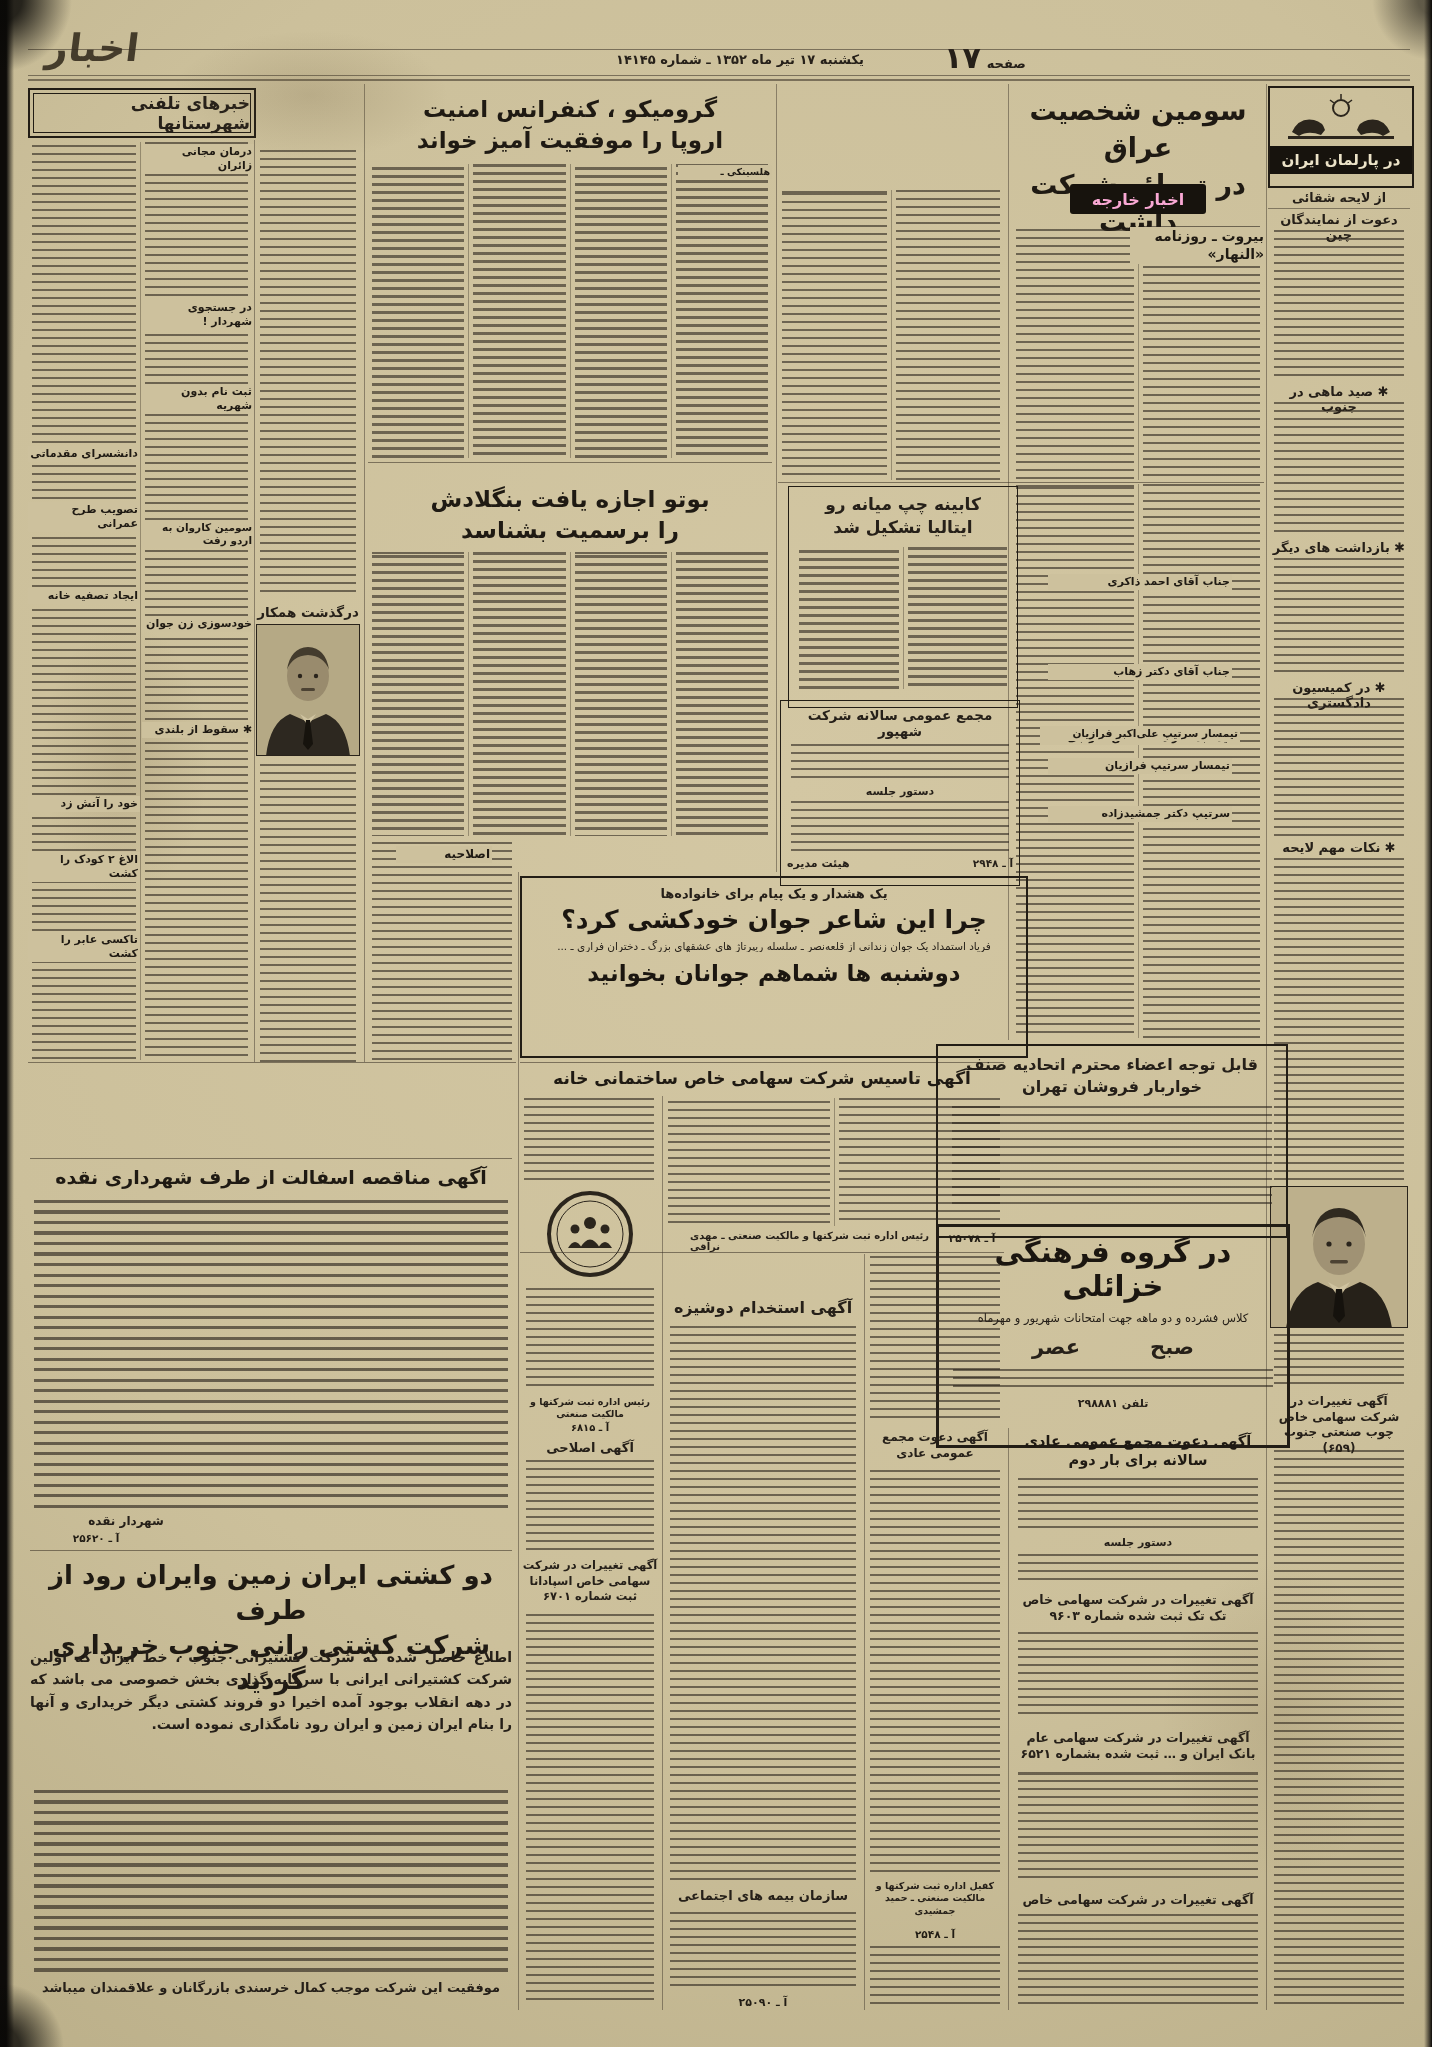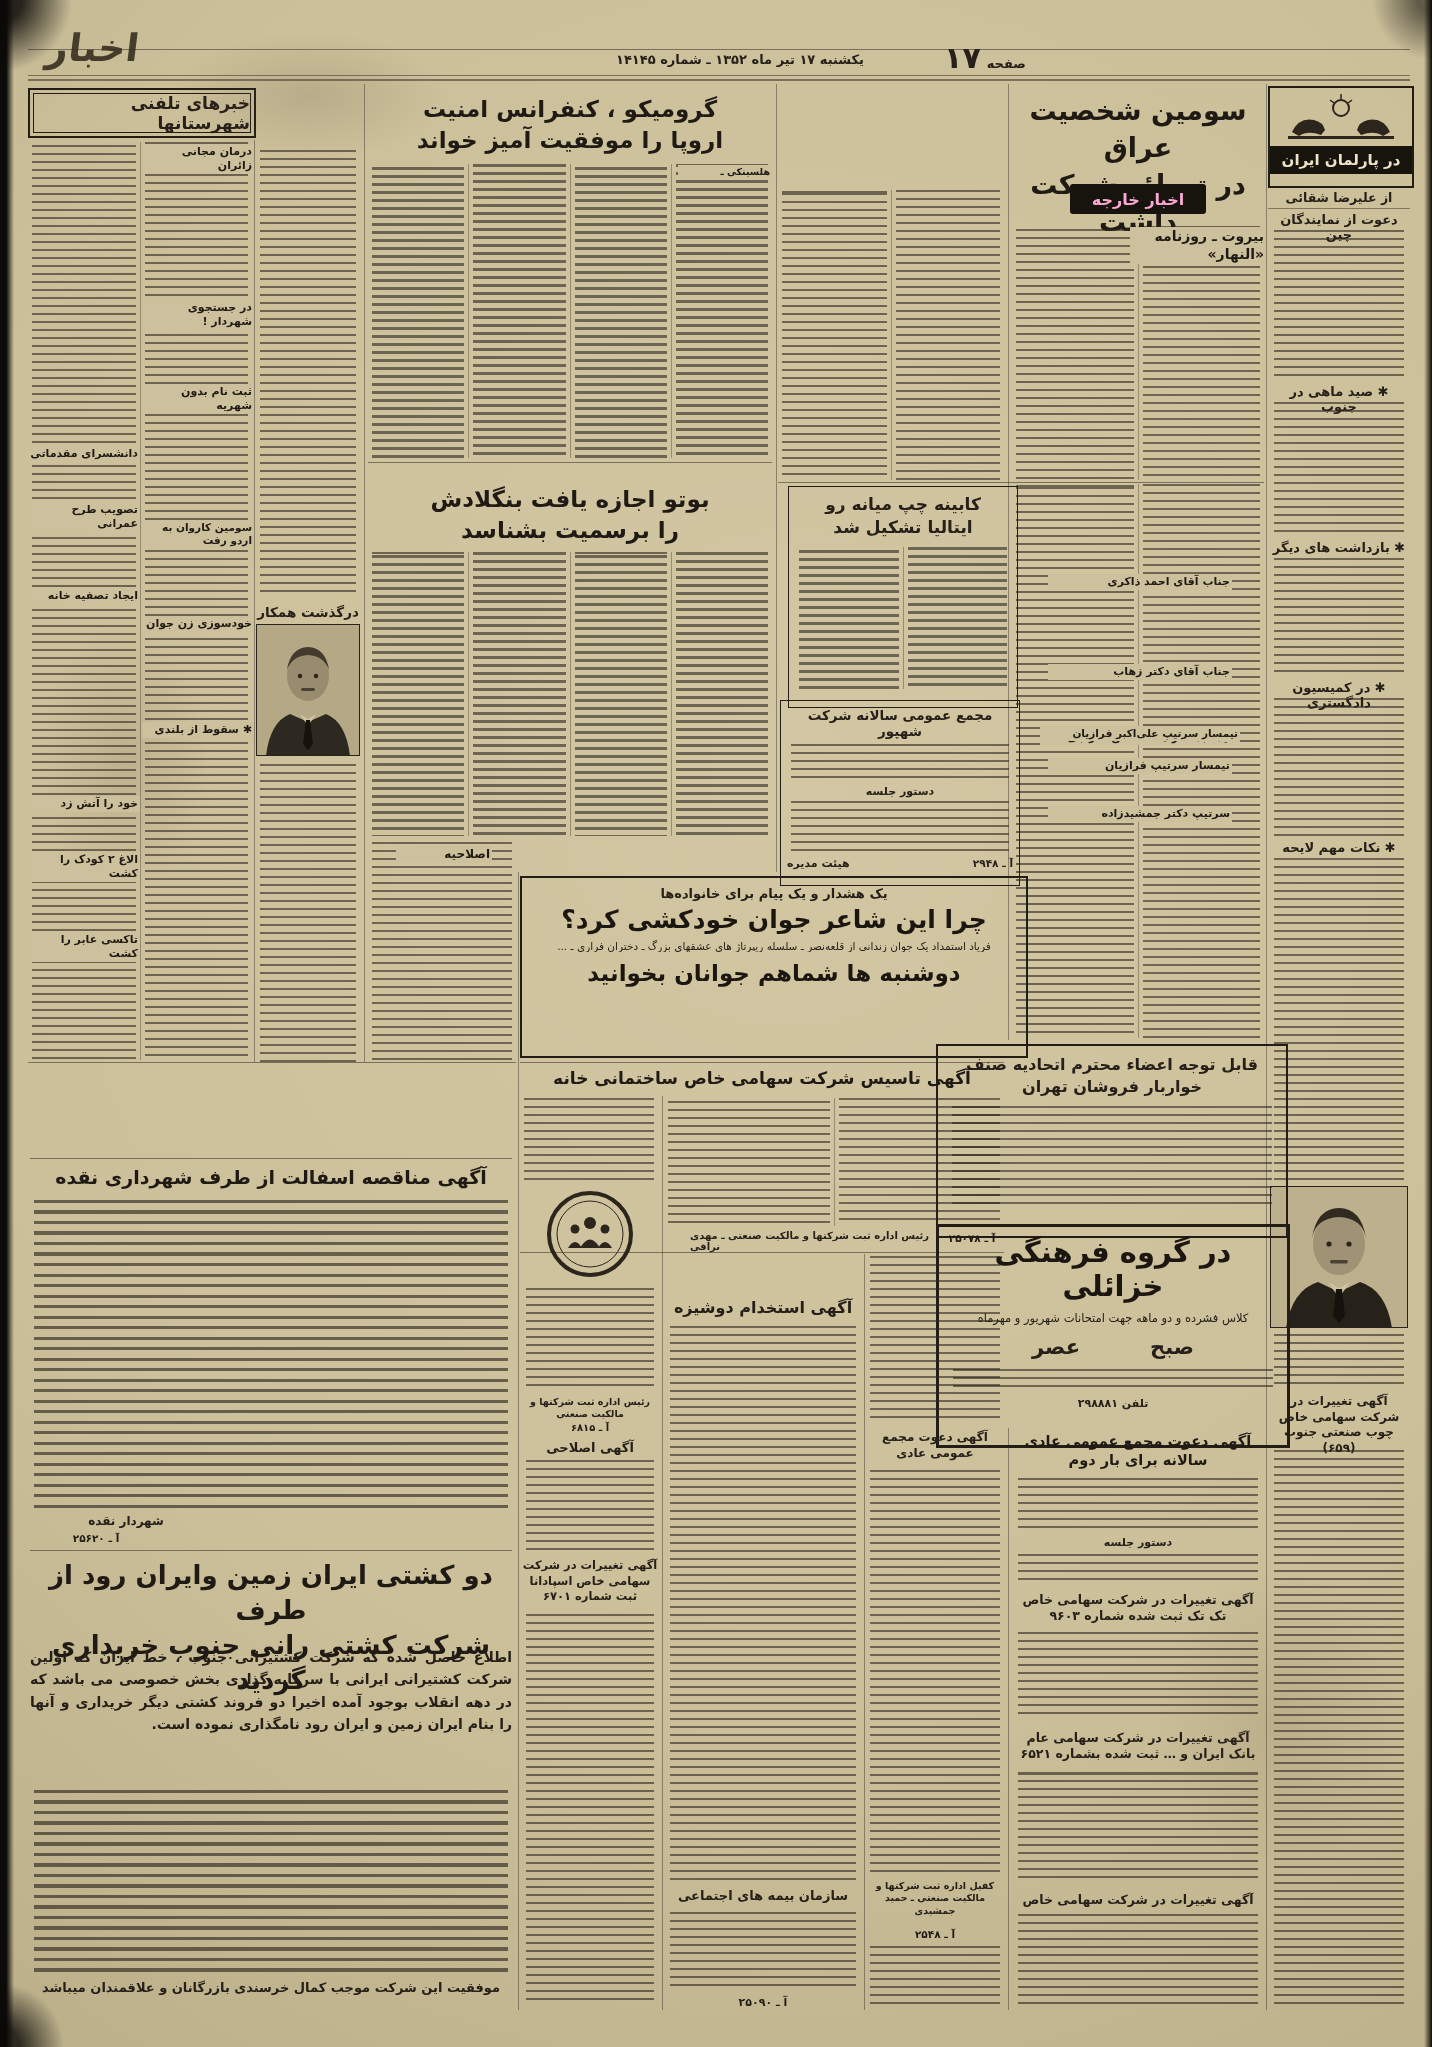--- a/index.html
+++ b/index.html
@@ -68,21 +68,21 @@
             <line x1="52" y1="8" x2="56" y2="11"></line>
             <line x1="74" y1="8" x2="70" y2="11"></line>
         </g>
         <path d="M14 40 q7 -15 22 -12 q9 2 11 10 l-4 5 q-13 -5 -22 1 z" fill="#2b251c"></path>
         <path d="M112 40 q-7 -15 -22 -12 q-9 2 -11 10 l4 5 q13 -5 22 1 z" fill="#2b251c"></path>
         <rect x="10" y="44" width="106" height="3" fill="#2b251c"></rect>
       </svg>
     </div>
     <div style="height:28px;background:#17130d;color:#ece3c8;font-weight:bold;font-size:15px;display:flex;align-items:center;justify-content:center;">در پارلمان ایران</div>
   </div>
-  <div class="a c b" style="left:1268px;top:190px;width:142px;font-size:12.5px;border-bottom:1px solid rgba(54,45,35,.5);padding-bottom:3px;">از علیرضا شقائی</div>
+  <div class="a c b" style="left:1268px;top:190px;width:142px;font-size:12.5px;border-bottom:1px solid rgba(54,45,35,.5);padding-bottom:3px;">از لایحه شقائی</div>
   <div class="a c b" style="left:1270px;top:212px;width:138px;font-size:13px;">دعوت از نمایندگان چین</div>
   <div class="g" style="left:1270px;top:230px;width:138px;height:150px;">
       <div class="gcol"></div>
     </div>
   <div class="a c b" style="left:1270px;top:384px;width:138px;font-size:13px;">✱ صید ماهی در جنوب</div>
   <div class="g" style="left:1270px;top:402px;width:138px;height:134px;">
       <div class="gcol"></div>
     </div>
   <div class="a c b" style="left:1270px;top:540px;width:138px;font-size:13px;">✱ بازداشت های دیگر</div>
   <div class="g" style="left:1270px;top:558px;width:138px;height:118px;">

